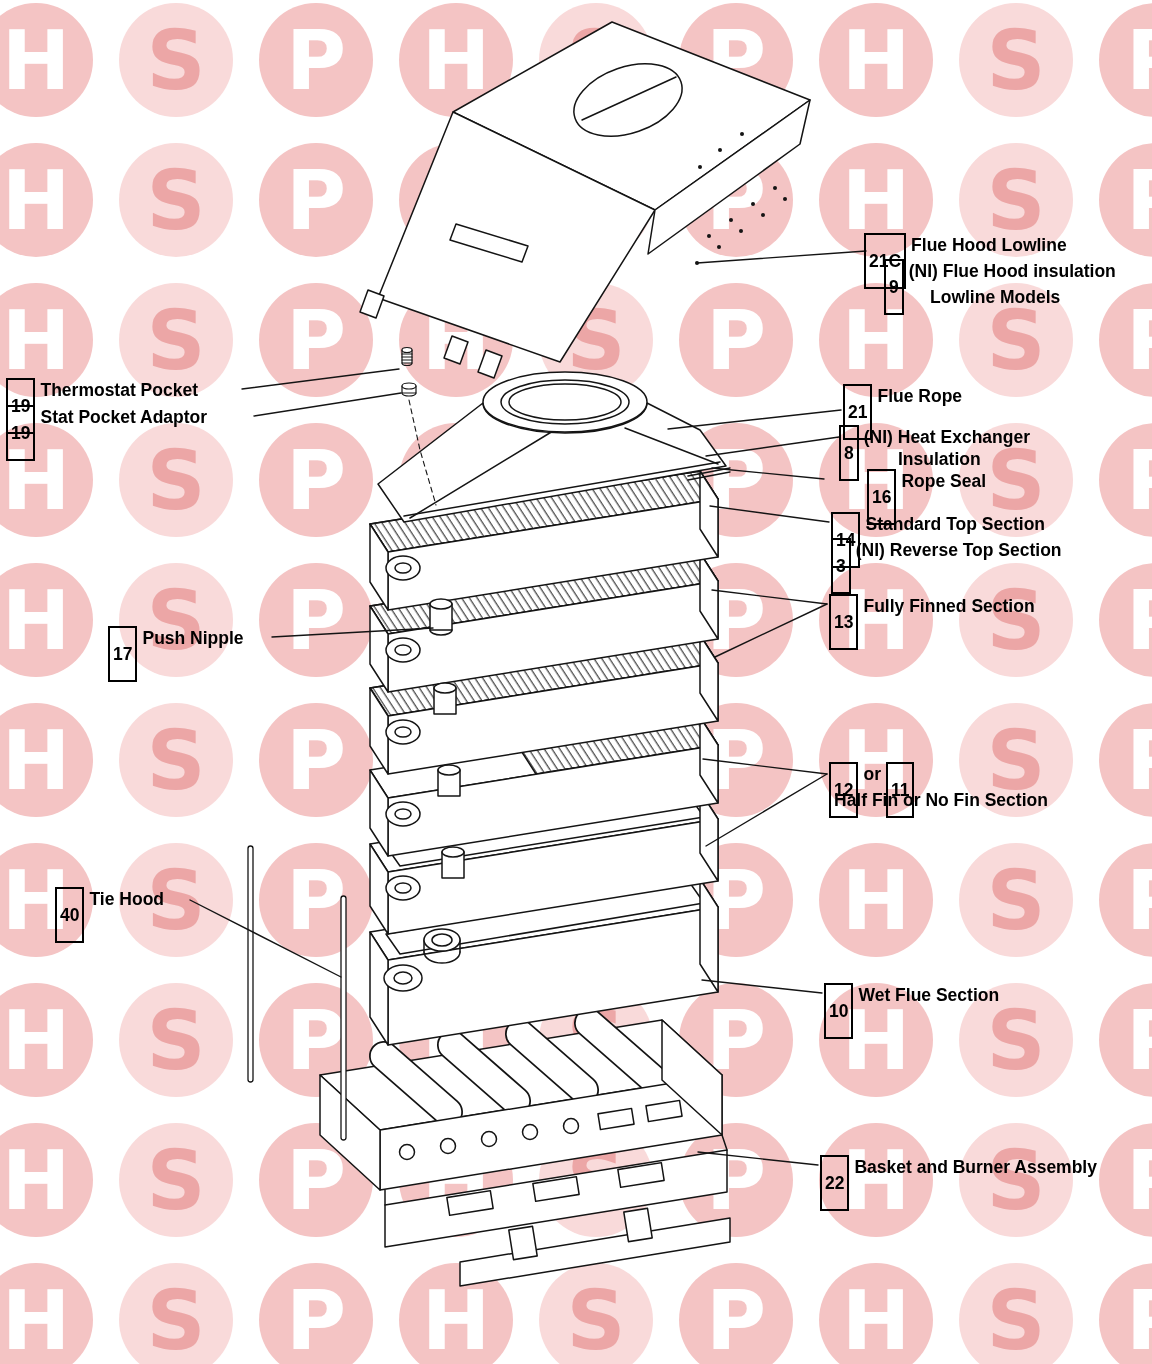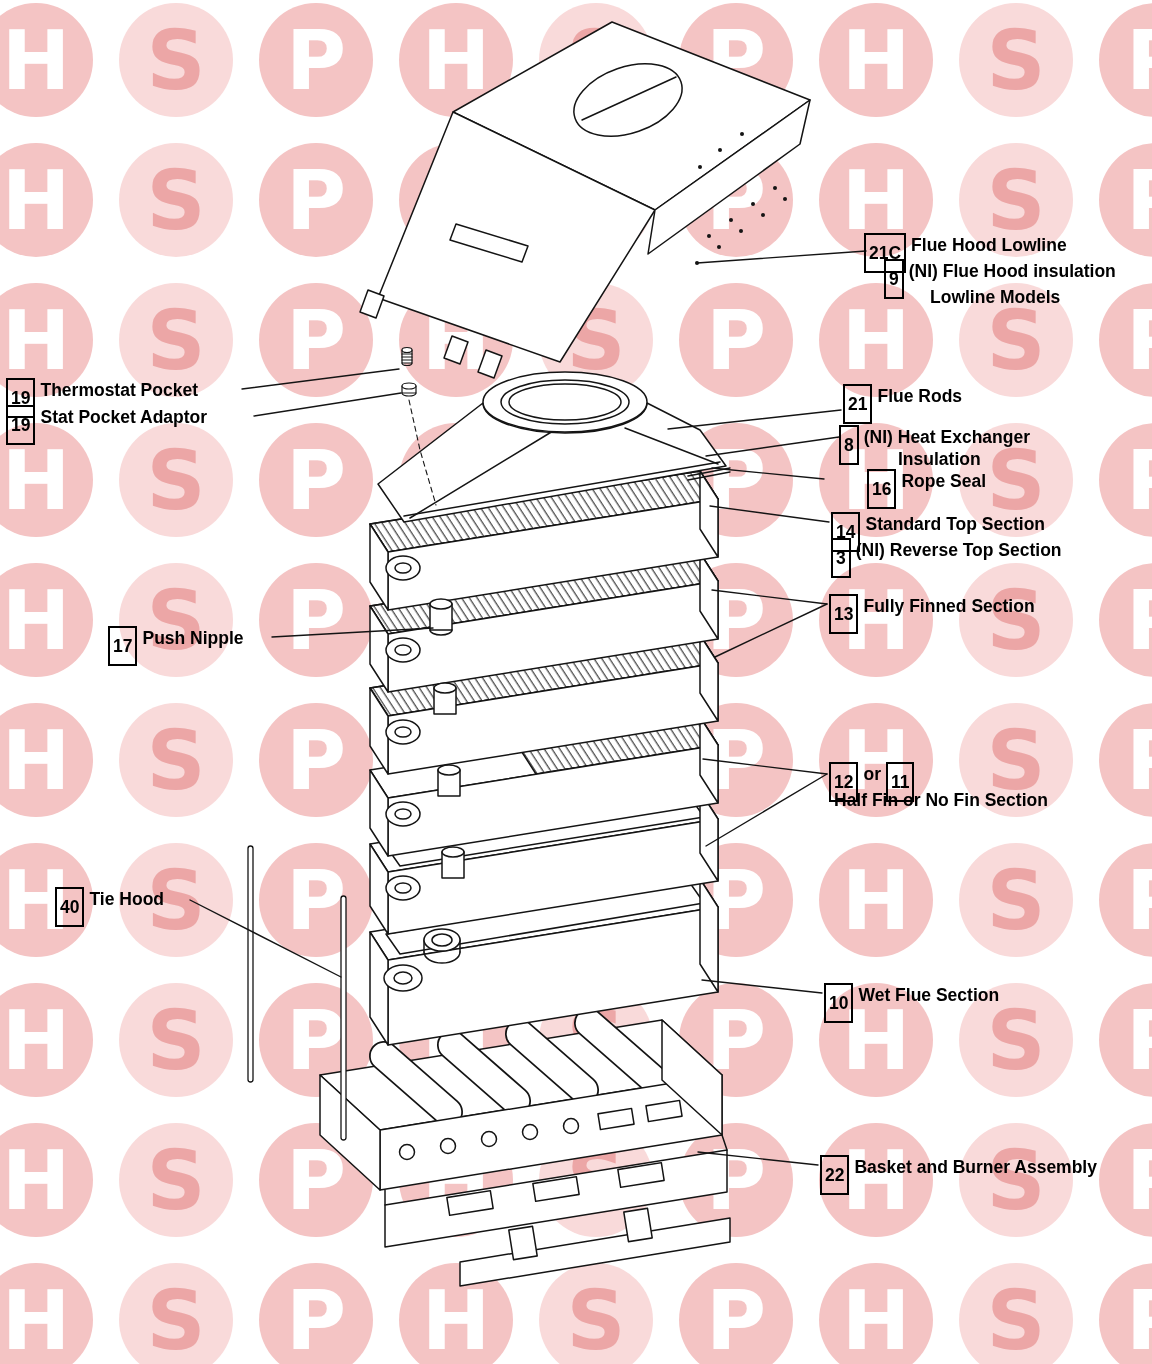--- a/index.html
+++ b/index.html
@@ -14,21 +14,21 @@
     font-family:"DejaVu Sans",sans-serif;font-weight:bold;font-size:82px;
     user-select:none;
   }
   #diagram{position:absolute;left:0;top:0;}
   .co{
     position:absolute;color:#000;white-space:nowrap;
     font-family:"Liberation Sans",sans-serif;font-weight:bold;font-size:17.5px;
     display:flex;align-items:flex-start;gap:5px;
   }
   .nb{
-    border:2px solid #000;padding:8px 3px;line-height:20px;display:inline-block;
+    border:2px solid #000;padding:16px 3px;line-height:20px;display:inline-block;
   }
   .ct{line-height:24px;}
 </style>
 </head>
 <body>
 
 <div id="watermark">
     <div class="wm-circle" style="left: -21px; top: 3px; background: rgb(244, 196, 196); color: rgb(255, 255, 255);">H</div>
     <div class="wm-circle" style="left: 119px; top: 3px; background: rgb(249, 218, 218); color: rgb(236, 166, 166);">S</div>
     <div class="wm-circle" style="left: 259px; top: 3px; background: rgb(244, 196, 196); color: rgb(255, 255, 255);">P</div>
@@ -347,21 +347,21 @@
   <span class="nb">19</span>
   <span class="ct">Thermostat Pocket</span>
 </div>
 <div class="co" style="left:6px;top:405px">
   <span class="nb">19</span>
   <span class="ct">Stat Pocket Adaptor</span>
 </div>
 
 <div class="co" style="left:843px;top:384px">
   <span class="nb">21</span>
-  <span class="ct">Flue Rods</span>
+  <span class="ct">Flue Rope</span>
 </div>
 <div class="co" style="left:839px;top:425px">
   <span class="nb">8</span>
   <span class="ct">(NI) Heat Exchanger</span>
 </div>
 <div class="co" style="left:898px;top:447px">
   <span class="ct">Insulation</span>
 </div>
 <div class="co" style="left:867px;top:469px">
   <span class="nb">16</span>

